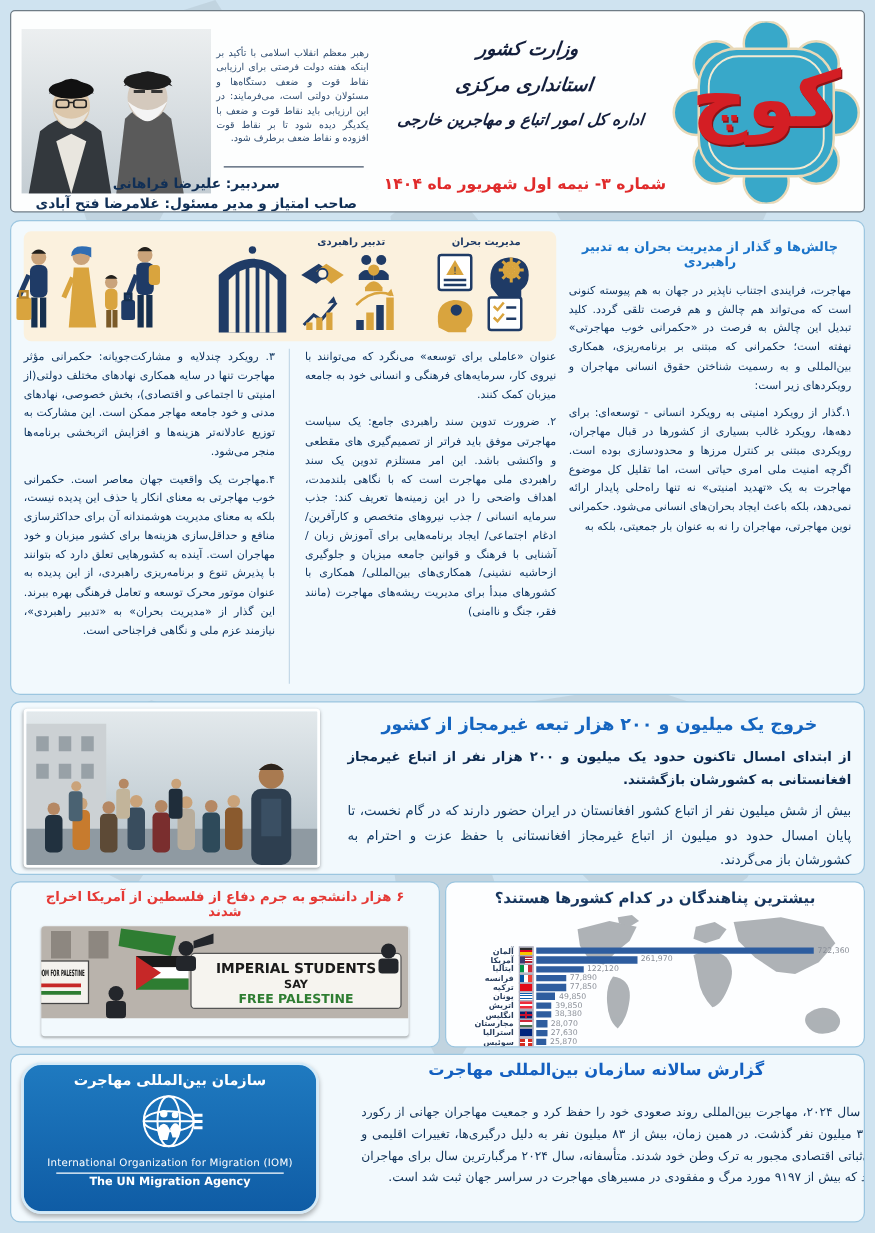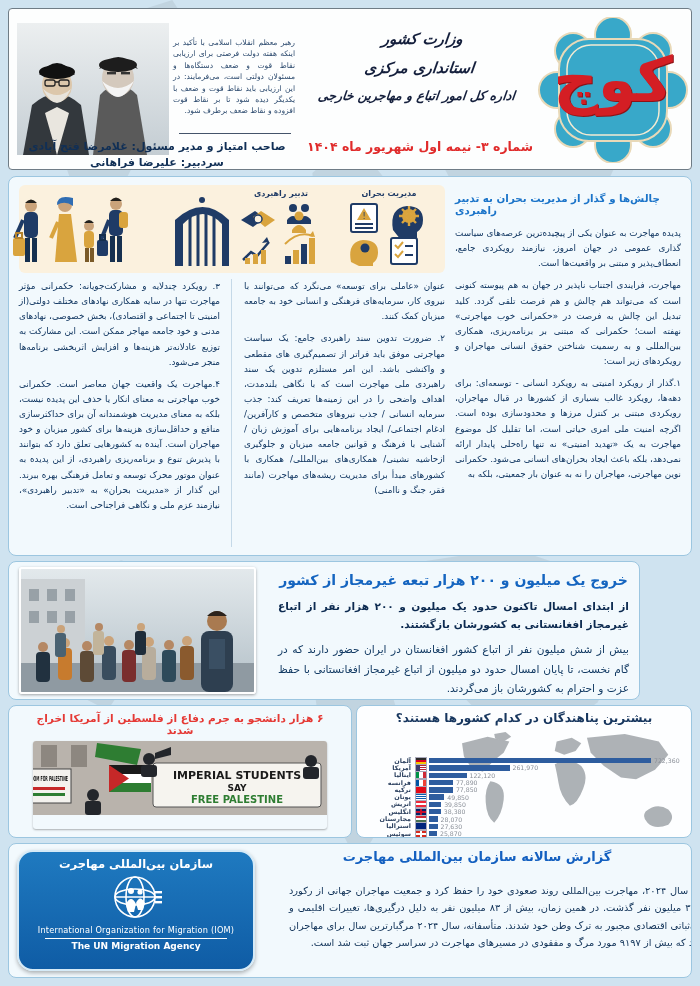--- a/index.html
+++ b/index.html
@@ -24,34 +24,34 @@
   .org .l3{font-size:12.5px;}
   .issue{position:absolute;left:296px;top:130px;width:230px;text-align:center;color:#e02b2b;font-weight:bold;font-size:12.5px;}
   .logo{position:absolute;left:528px;top:8px;width:152px;height:146px;}
   .logo-txt{position:absolute;left:0;top:26px;width:100%;text-align:center;color:#d41e24;font-size:62px;font-weight:bold;text-shadow:1px 1px 0 #8e1216;}
 
   
   .main{left:8px;top:176px;width:684px;height:380px;padding:8px 10px;}
   .main-flex{display:flex;gap:10px;height:100%;}
   .col-r{width:226px;flex:none;}
   .a-title{color:#e8362d;font-weight:bold;font-size:18.5px;letter-spacing:.5px;text-align:center;white-space:nowrap;}
-  .a-sub{color:#1b74c9;font-weight:bold;font-size:10.3px;text-align:left;margin:7px 0 10px;}
+  .a-sub{color:#1b74c9;font-weight:bold;font-size:10.3px;text-align:center;margin:7px 0 10px;}
   .atext p{margin:0 0 7px;font-size:8.8px;line-height:1.72;text-align:justify;color:#0f3560;}
   .col-l{flex:1;display:flex;flex-direction:column;min-width:0;}
   .illus{height:88px;background:#fbf1de;border-radius:6px;display:flex;align-items:stretch;padding:3px 6px;box-sizing:border-box;flex:none;}
   .ic-group{width:100px;flex:none;display:flex;flex-direction:column;align-items:center;}
   .ic-label{font-size:8px;font-weight:bold;color:#1f3b66;margin:1px 0 2px;}
   .vdiv{width:1px;background:#d8c9ab;margin:6px 4px;}
   .family-wrap{flex:1;display:flex;align-items:center;justify-content:center;}
   .cols2{flex:1;display:flex;gap:12px;margin-top:6px;min-height:0;}
   .cols2 .c{flex:1;min-width:0;}
   .cols2 .c + .c{border-right:1px solid #c5d9e8;padding-right:11px;}
 
   
-  .s2{left:8px;top:561px;width:632px;height:139px;display:flex;gap:22px;padding:6px 10px;}
+  .s2{left:8px;top:561px;width:684px;height:139px;display:flex;gap:22px;padding:6px 10px;}
   .s2-text{flex:1;min-width:0;}
   .s2-h{color:#1565c0;font-weight:bold;font-size:14px;text-align:center;margin:4px 0 9px;}
   .s2-lead{font-size:10.6px;font-weight:bold;color:#0c2a50;text-align:justify;line-height:1.7;margin:0 0 7px;}
   .s2-body{font-size:10.6px;color:#123a63;text-align:justify;line-height:1.85;margin:0;}
   .s2-photo{width:233px;height:123px;flex:none;border:2px solid #fff;box-shadow:0 1px 3px rgba(0,0,0,.35);border-radius:3px;overflow:hidden;align-self:center;}
 
   
   .s3a{left:8px;top:705px;width:344px;height:133px;padding:4px 24px;}
   .s3a-h{color:#e53935;font-weight:bold;font-size:10.6px;text-align:center;margin:2px 0 5px;}
   .s3a-body{font-size:8.9px;color:#123a63;text-align:justify;line-height:1.62;margin:0 0 4px;}
@@ -123,22 +123,22 @@
       <rect x="28" y="57" width="10" height="6" rx="2" fill="none" stroke="#222" stroke-width="1.3"></rect>
       <rect x="42" y="57" width="10" height="6" rx="2" fill="none" stroke="#222" stroke-width="1.3"></rect>
       <line x1="38" y1="59" x2="42" y2="59" stroke="#222" stroke-width="1.3"></line>
     </svg>
   </div>
 
   <div class="quote">رهبر معظم انقلاب اسلامی با تأکید بر اینکه هفته دولت فرصتی برای ارزیابی نقاط قوت و ضعف دستگاه‌ها و مسئولان دولتی است، می‌فرمایند: در این ارزیابی باید نقاط قوت و ضعف با یکدیگر دیده شود تا بر نقاط قوت افزوده و نقاط ضعف برطرف شود.</div>
   <div class="quote-rule"></div>
 
   <div class="pub">
+    <div>سردبیر: علیرضا فراهانی</div>
     <div>صاحب امتیاز و مدیر مسئول: غلامرضا فتح آبادی</div>
-    <div>سردبیر: علیرضا فراهانی</div>
   </div>
 
   <div class="org">
     <div class="l1">وزارت کشور</div>
     <div class="l2">استانداری مرکزی</div>
     <div class="l3">اداره کل امور اتباع و مهاجرین خارجی</div>
   </div>
 
   <div class="issue">شماره ۳- نیمه اول شهریور ماه ۱۴۰۴</div>
 
@@ -159,21 +159,20 @@
     </svg>
     <div class="logo-txt">کوچ</div>
   </div>
 </div>
 
 <div class="main box">
   <div class="main-flex">
     <div class="col-r">
       <div class="a-sub">چالش‌ها و گذار از مدیریت بحران به تدبیر راهبردی</div>
       <div class="atext">
-        <p>پدیده مهاجرت به عنوان یکی از پیچیده‌ترین عرصه‌های سیاست گذاری عمومی در جهان امروز، نیازمند رویکردی جامع، انعطاف‌پذیر و مبتنی بر واقعیت‌ها است.</p>
         <p>مهاجرت، فرایندی اجتناب ناپذیر در جهان به هم پیوسته کنونی است که می‌تواند هم چالش و هم فرصت تلقی گردد. کلید تبدیل این چالش به فرصت در «حکمرانی خوب مهاجرتی» نهفته است؛ حکمرانی که مبتنی بر برنامه‌ریزی، همکاری بین‌المللی و به رسمیت شناختن حقوق انسانی مهاجران و رویکردهای زیر است:</p>
         <p>۱.گذار از رویکرد امنیتی به رویکرد انسانی - توسعه‌ای: برای دهه‌ها، رویکرد غالب بسیاری از کشورها در قبال مهاجران، رویکردی مبتنی بر کنترل مرزها و محدودسازی بوده است. اگرچه امنیت ملی امری حیاتی است، اما تقلیل کل موضوع مهاجرت به یک «تهدید امنیتی» نه تنها راه‌حلی پایدار ارائه نمی‌دهد، بلکه باعث ایجاد بحران‌های انسانی می‌شود. حکمرانی نوین مهاجرتی، مهاجران را نه به عنوان بار جمعیتی، بلکه به</p>
       </div>
     </div>
 
     <div class="col-l">
       <div class="illus">
         <div class="ic-group">
           <div class="ic-label">مدیریت بحران</div>
           <svg width="84" height="66" viewBox="0 0 84 66">

